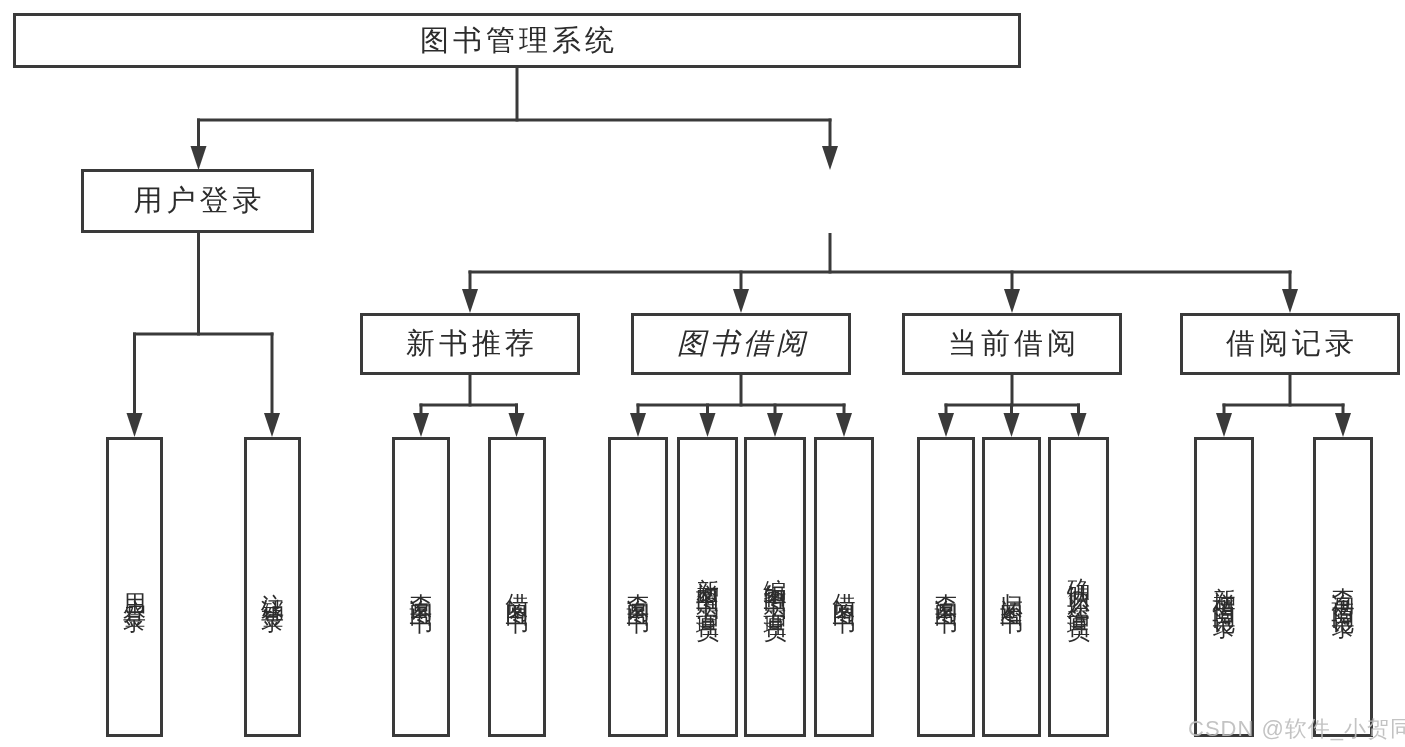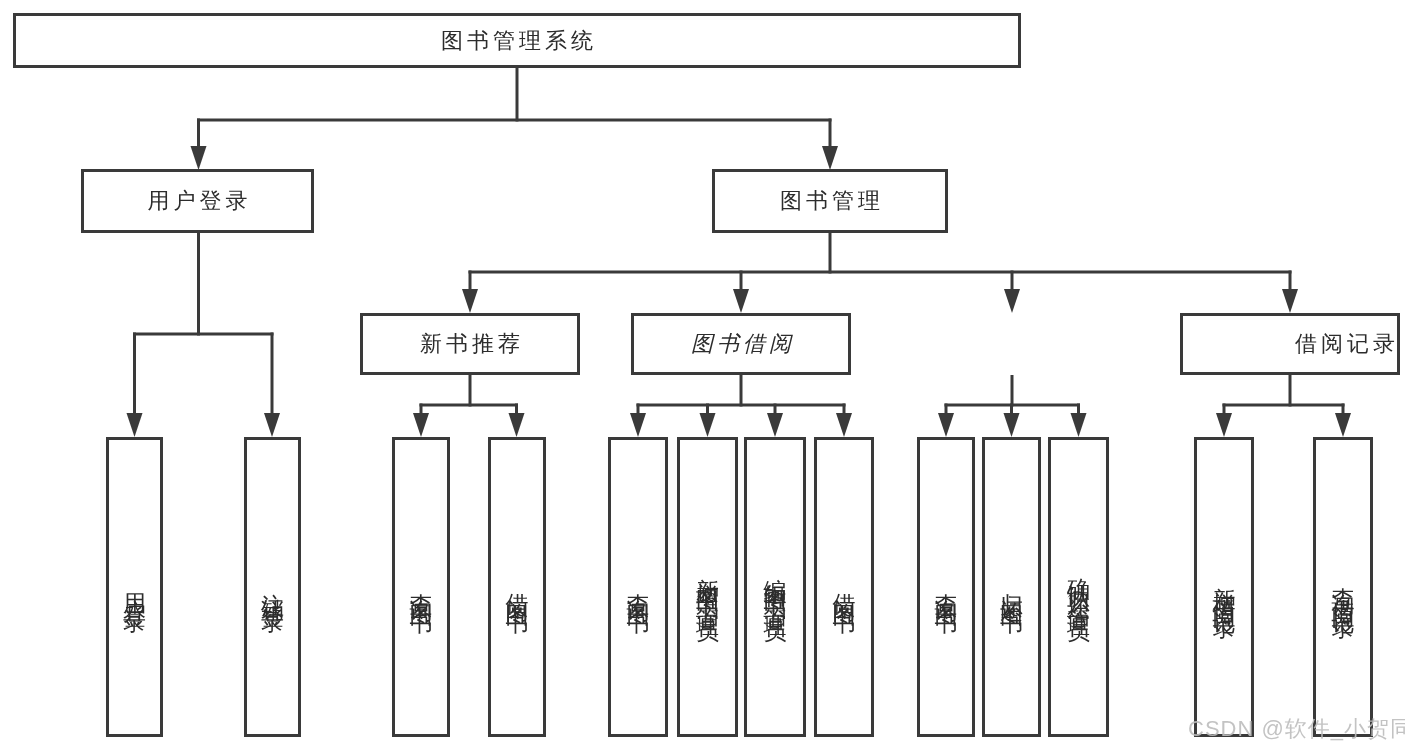--- a/index.html
+++ b/index.html
@@ -21,21 +21,21 @@
   svg.connectors line{stroke:var(--line);stroke-width:3;}
   svg.connectors polygon{fill:var(--line);stroke:none;}
   .node{
     position:absolute;
     box-sizing:border-box;
     background:var(--background);
     border:3px solid var(--line);
     display:flex;align-items:center;justify-content:center;
     color:var(--text);
   }
-  .hbox{font-size:22px;letter-spacing:4px;white-space:nowrap;}
+  .hbox{font-size:29px;letter-spacing:4px;white-space:nowrap;}
   .hbox .lbl{transform:translateX(2px);} 
   .tall{top:437px;height:300px;}
   .vtext{
     writing-mode:vertical-rl;
     text-orientation:mixed;
     font-size:23px;
     letter-spacing:6px;
     line-height:1;
   }
   .watermark{
@@ -130,31 +130,31 @@
     </g>
   </svg>
 
   <div class="node hbox" style="left:13px;top:13px;width:1008px;height:55px;">
     <span class="lbl">图书管理系统</span>
   </div>
 
   <div class="node hbox" style="left:81px;top:169px;width:233px;height:64px;">
     <span class="lbl">用户登录</span>
   </div>
-  <div class="node hbox" style="left:712px;top:169px;width:236px;height:64px;">
-    <span class="lbl">图书管理</span>
-  </div>
 
   <div class="node hbox" style="left:360px;top:313px;width:220px;height:62px;justify-content:center;">
     <span class="lbl">新书推荐</span>
   </div>
   <div class="node hbox" style="left:631px;top:313px;width:220px;height:62px;font-style:italic;">
     <span class="lbl">图书借阅</span>
   </div>
-  <div class="node hbox" style="left:1180px;top:313px;width:220px;height:62px;justify-content:flex-end;">
+  <div class="node hbox" style="left:902px;top:313px;width:220px;height:62px;">
+    <span class="lbl">当前借阅</span>
+  </div>
+  <div class="node hbox" style="left:1180px;top:313px;width:220px;height:62px;">
     <span class="lbl">借阅记录</span>
   </div>
 
   <div class="node tall" style="left:106px;width:57px;">
     <span class="vtext">用户登录</span>
   </div>
   <div class="node tall" style="left:244px;width:57px;">
     <span class="vtext">注销登录</span>
   </div>
 

